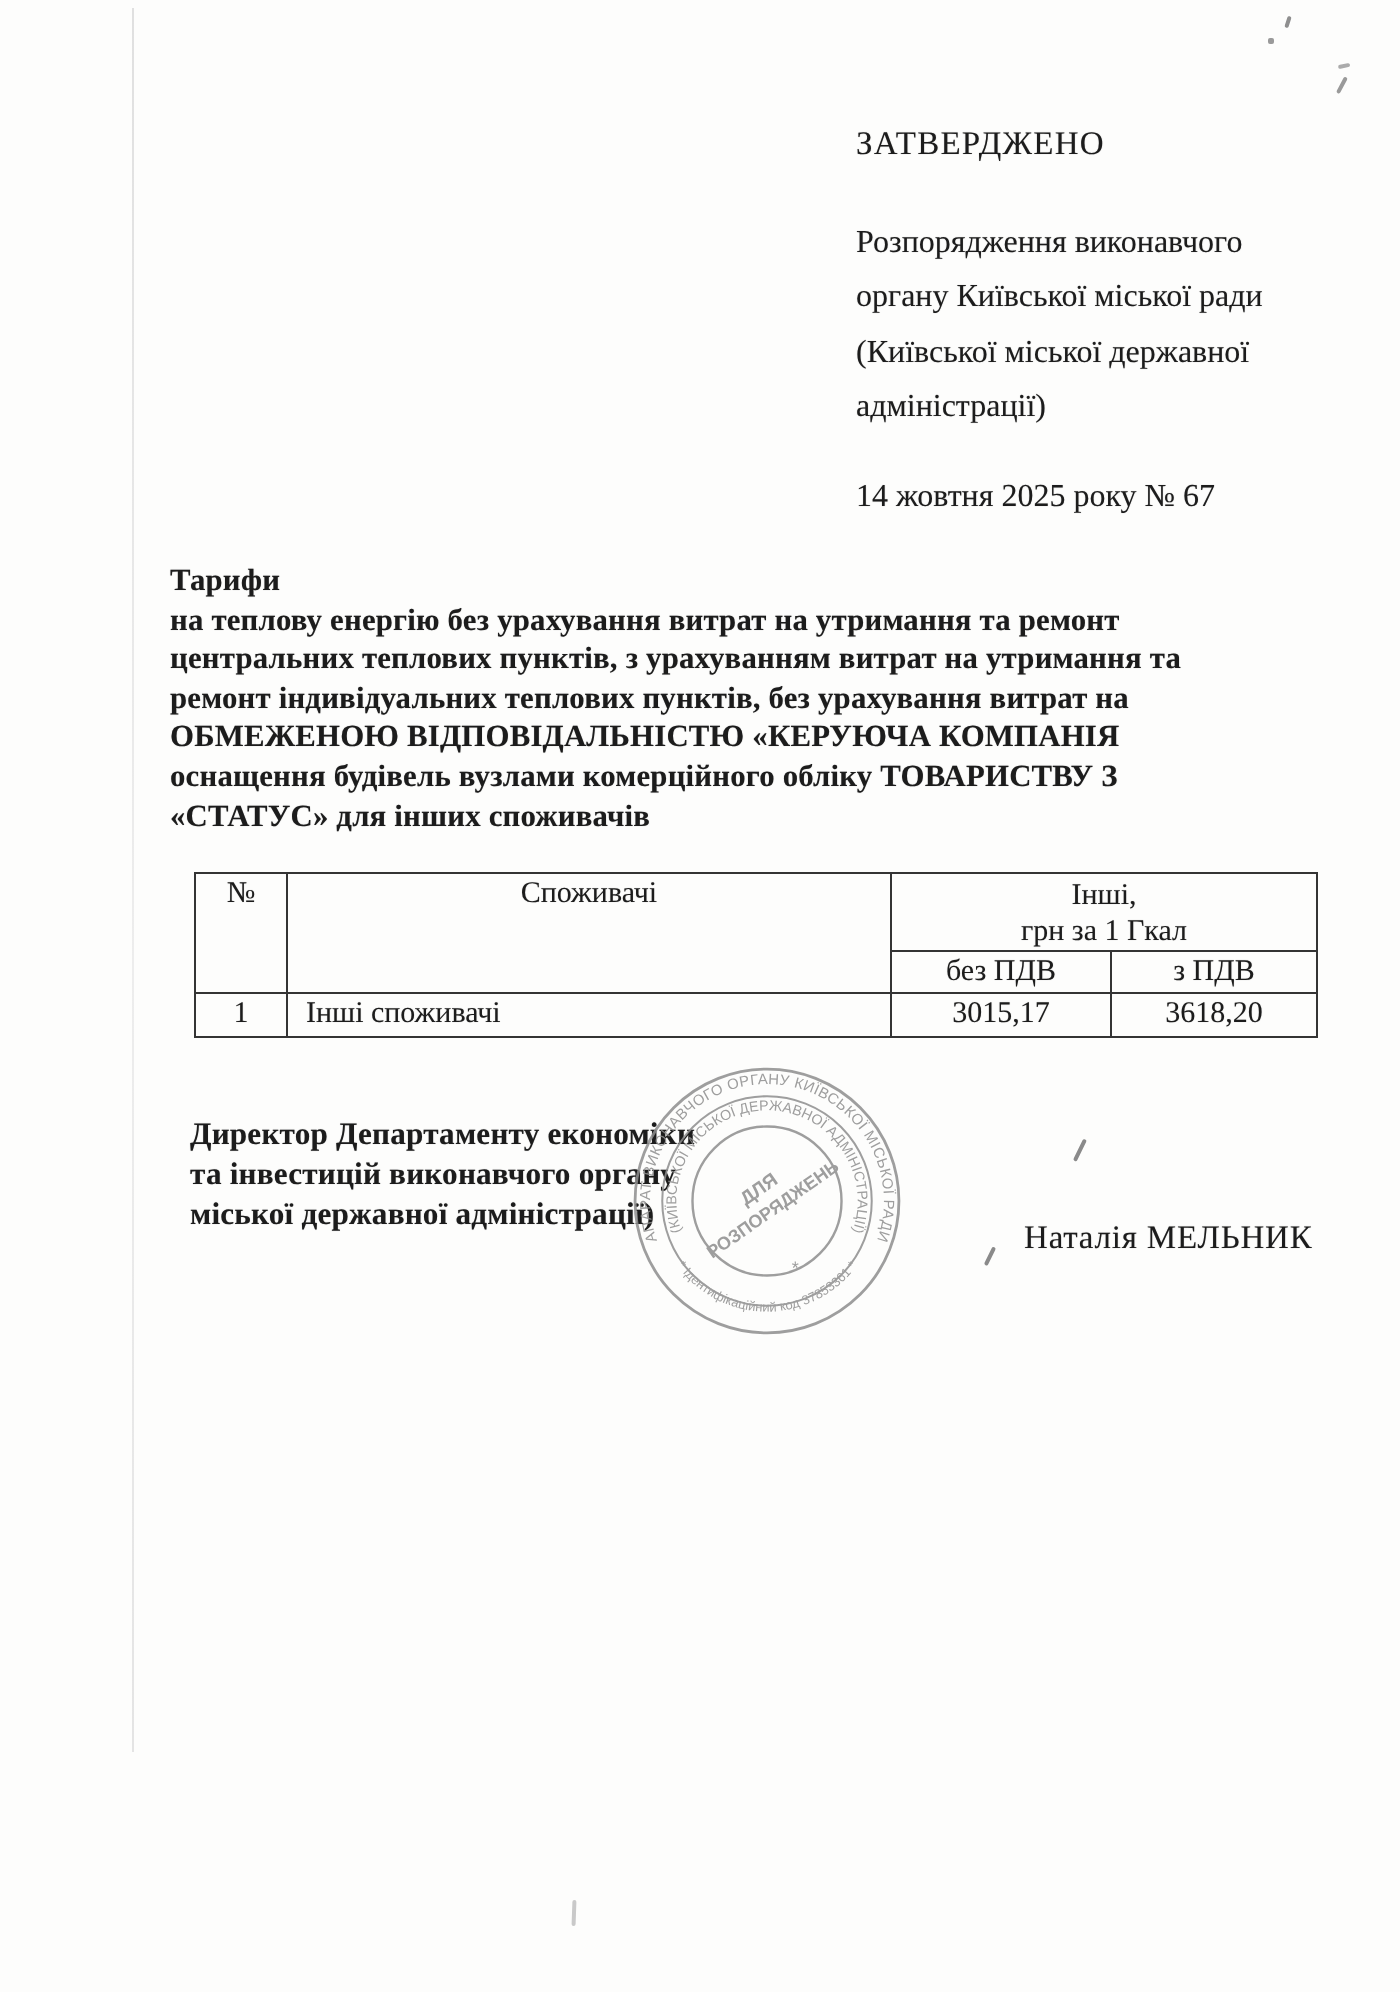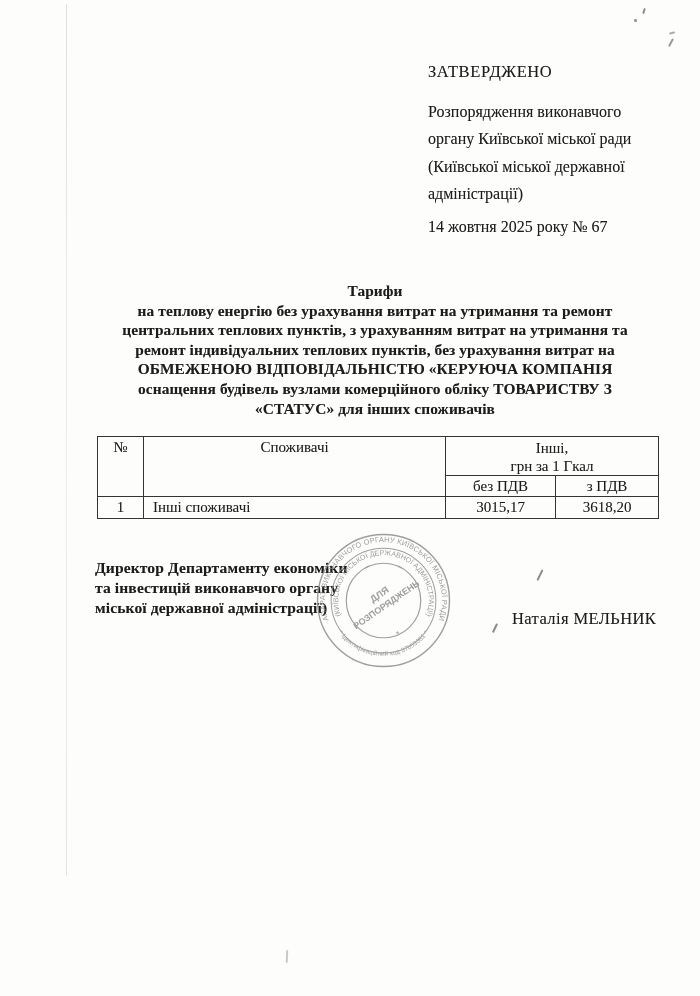--- a/index.html
+++ b/index.html
@@ -5,26 +5,26 @@
   html,body{margin:0;padding:0;background:#ffffff;}
   .page{
     position:relative;width:700px;height:996px;background:#fdfdfc;
     font-family:"Liberation Serif","DejaVu Serif",serif;color:#1c1c1c;
     overflow:hidden;
   }
   .txt{ text-shadow:0 0 .5px rgba(30,30,30,.35); }
 
   
   .approval{position:absolute;left:428px;top:58px;font-size:16px;line-height:27.5px;}
-  .approval .caps{font-size:16.5px;letter-spacing:.6px;margin-bottom:12px;}
-  .approval .date{margin-top:5px;}
+  .approval .caps{font-size:16.5px;letter-spacing:.6px;margin-bottom:22px;}
+  .approval .date{margin-top:17px;}
 
   
   .doc-title{
-    position:absolute;left:85px;top:281px;width:580px;text-align:center;
+    position:absolute;left:85px;top:281px;width:580px;text-align:left;
     font-weight:bold;font-size:15.4px;line-height:19.6px;letter-spacing:.1px;
   }
 
   
   .tariff-table{
     position:absolute;left:97px;top:436px;border-collapse:collapse;table-layout:fixed;
   }
   .tariff-table td{
     border:1px solid #343434;font-size:15px;padding:0;overflow:hidden;
     text-shadow:0 0 .5px rgba(30,30,30,.3);

